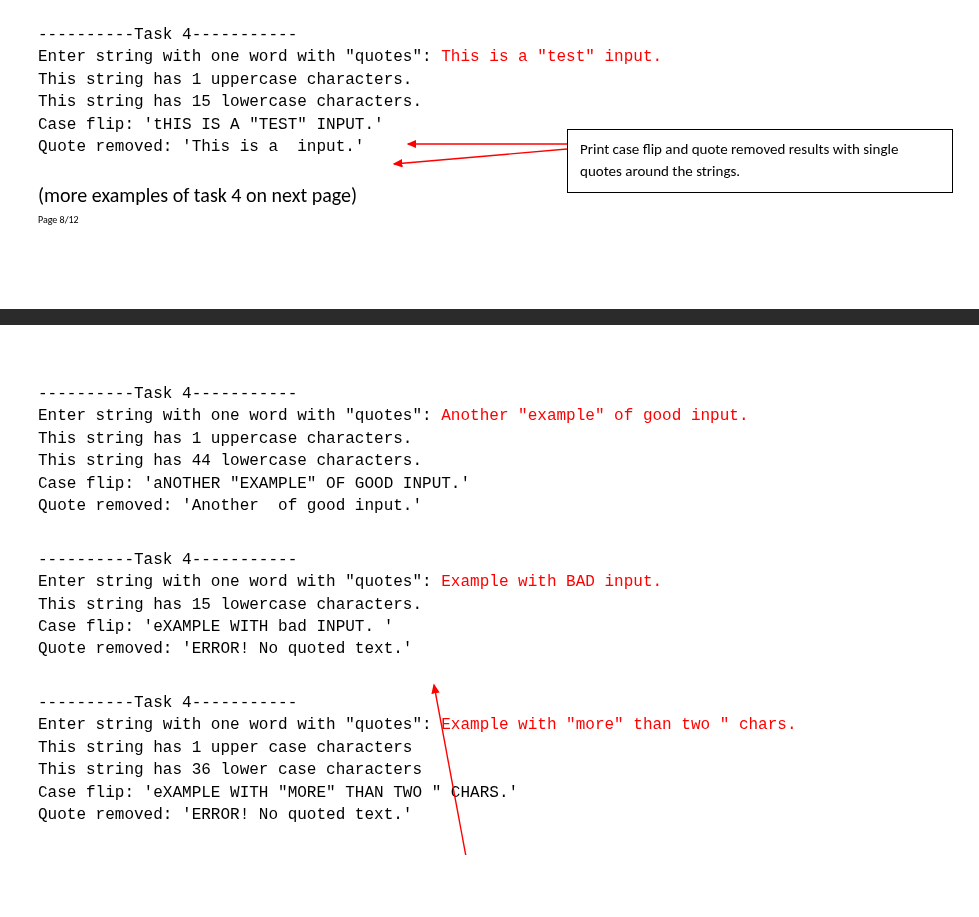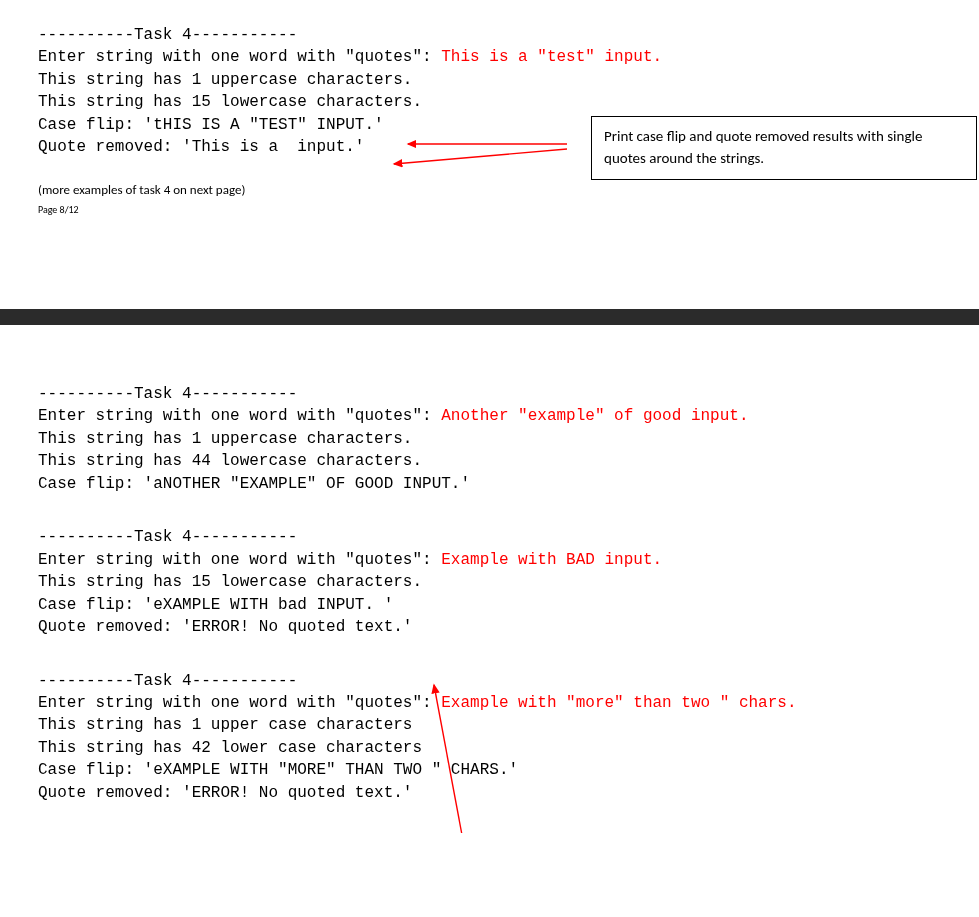--- a/index.html
+++ b/index.html
@@ -1,42 +1,42 @@
 <!DOCTYPE html>
 <html><head>
 <meta charset="utf-8">
 <style>
   html,body{margin:0;padding:0;background:#fff;}
   body{width:979px;font-family:"Courier New",monospace;font-size:16px;color:#000;line-height:1.4;}
   .page{padding:24px 22px 20px 38px;position:relative;}
   .divider{height:16px;background:#2b2b2b;width:100%;}
   .mono{font-family:"Courier New",monospace;white-space:pre;}
   .red{color:#ff0000;}
-  .sans{font-family:Calibri,Arial,sans-serif;font-size:13px;}
+  .sans{font-family:Calibri,Arial,sans-serif;font-size:20px;}
   .pagecount{font-family:Calibri,Arial,sans-serif;font-size:10px;}
   .calloutbox{position:absolute;border:1px solid #000;background:#fff;padding:9px 12px;font-family:Calibri,Arial,sans-serif;font-size:15px;line-height:1.45;width:360px;color:#000;}
   .block{margin-bottom:9px;}
   svg.overlay{position:absolute;top:0;left:0;pointer-events:none;}
 </style>
 </head>
 <body>
 
 <div class="page" style="height:265px;">
   <div class="mono">----------Task 4-----------</div>
   <div class="mono"></div>
   <div class="mono"><span>Enter string with one word with "quotes": </span><span class="red">This is a "test" input.</span></div>
   <div class="mono">This string has 1 uppercase characters.</div>
   <div class="mono">This string has 15 lowercase characters.</div>
   <div class="mono">Case flip: 'tHIS IS A "TEST" INPUT.'</div>
   <div class="mono">Quote removed: 'This is a  input.'</div>
   <div class="mono">&nbsp;</div>
   <div class="sans">(more examples of task 4 on next page)</div>
   <div class="pagecount" style="margin-top:4px;">Page 8/12</div>
 
-  <div class="calloutbox" style="top:116px;left:567px;margin-left:24px;">
+  <div class="calloutbox" style="top:129px;left:567px;">
     <span>Print case flip and quote removed results with single quotes around the strings.</span>
   </div>
 
   <svg class="overlay" width="979" height="290">
     <defs>
       <marker id="ah1" markerWidth="8" markerHeight="8" refX="6" refY="3" orient="auto">
         <path d="M0,0 L7,3 L0,6 Z" fill="#ff0000"></path>
       </marker>
     </defs>
     <line x1="567" y1="144" x2="408" y2="144" stroke="#ff0000" stroke-width="1.4" marker-end="url(#ah1)"></line>
@@ -47,39 +47,40 @@
 <div class="divider"></div>
 
 <div class="page" style="padding-top:58px;">
 
   <div class="block">
     <div class="mono">----------Task 4-----------</div>
     <div class="mono"><span>Enter string with one word with "quotes": </span><span class="red">Another "example" of good input.</span></div>
     <div class="mono">This string has 1 uppercase characters.</div>
     <div class="mono">This string has 44 lowercase characters.</div>
     <div class="mono">Case flip: 'aNOTHER "EXAMPLE" OF GOOD INPUT.'</div>
+    <div class="mono">Quote removed: 'Another  of good input.'</div>
   </div>
 
   <div class="mono">&nbsp;</div>
 
   <div class="block">
     <div class="mono">----------Task 4-----------</div>
     <div class="mono"><span>Enter string with one word with "quotes": </span><span class="red">Example with BAD input.</span></div>
     <div class="mono">This string has 15 lowercase characters.</div>
     <div class="mono">Case flip: 'eXAMPLE WITH bad INPUT. '</div>
     <div class="mono">Quote removed: 'ERROR! No quoted text.'</div>
   </div>
 
   <div class="mono">&nbsp;</div>
 
   <div class="block">
     <div class="mono">----------Task 4-----------</div>
     <div class="mono"><span>Enter string with one word with "quotes": </span><span class="red">Example with "more" than two " chars.</span></div>
     <div class="mono">This string has 1 upper case characters</div>
-    <div class="mono">This string has 42 lower case characters</div>
+    <div class="mono">This string has 36 lower case characters</div>
     <div class="mono">Case flip: 'eXAMPLE WITH "MORE" THAN TWO " CHARS.'</div>
     <div class="mono">Quote removed: 'ERROR! No quoted text.'</div>
   </div>
 
   <svg class="overlay" width="979" height="600">
     <defs>
       <marker id="ah2" markerWidth="8" markerHeight="8" refX="6" refY="3" orient="auto">
         <path d="M0,0 L7,3 L0,6 Z" fill="#ff0000"></path>
       </marker>
     </defs>

